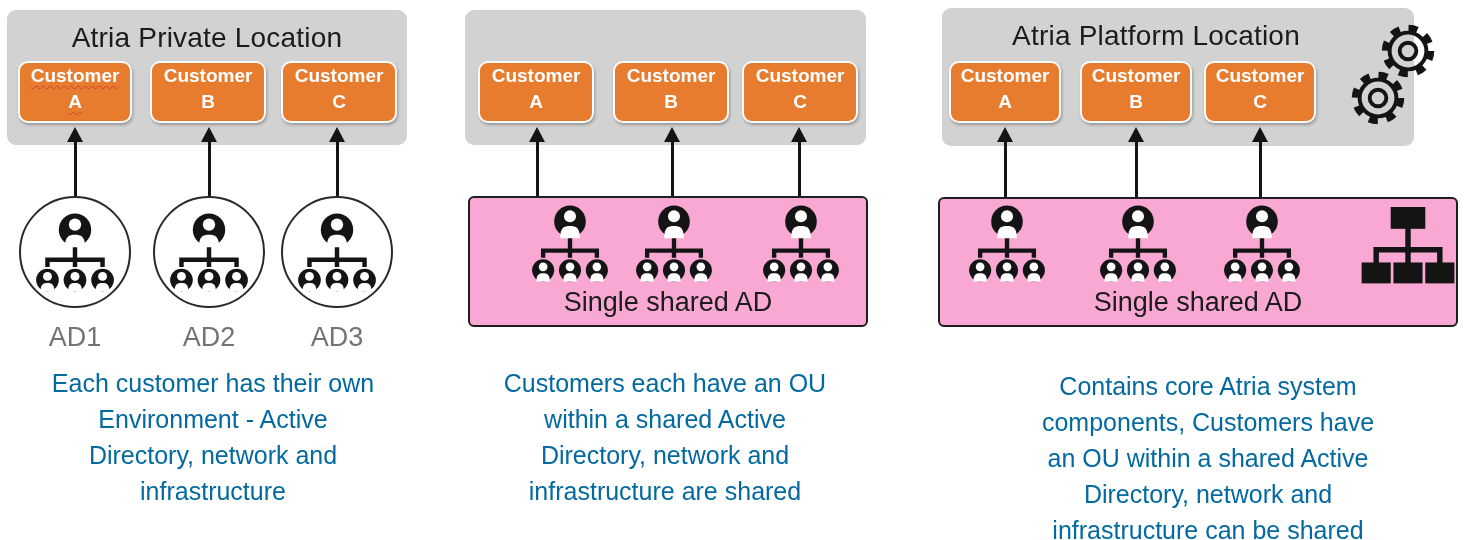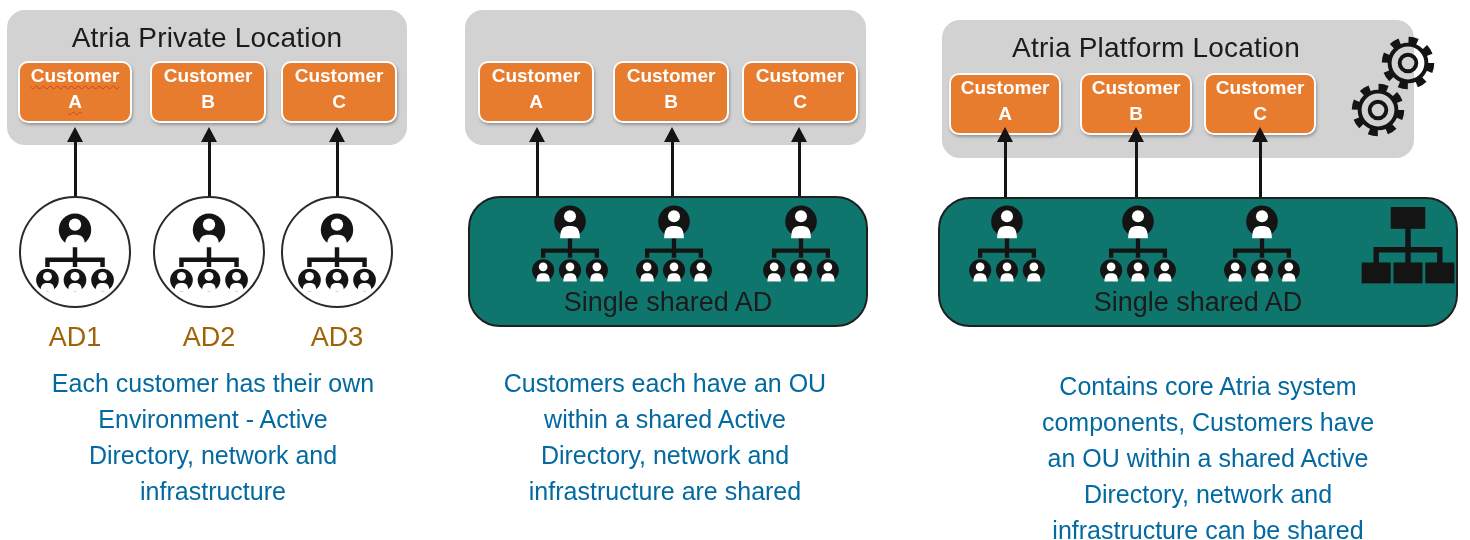--- a/index.html
+++ b/index.html
@@ -2,21 +2,21 @@
 <html><head>
 <meta charset="utf-8">
 <style>
   * { margin:0; padding:0; box-sizing:border-box; }
   html,body { background:#ffffff; }
   body { width:1470px; height:540px; overflow:hidden;
          font-family:"Liberation Sans", sans-serif; color:#1b1b1b; }
   .stage { position:relative; width:1470px; height:540px; background:#fff; }
 
   
-  .gpanel { position:absolute; background:#d2d2d2; border-radius:18px; }
+  .gpanel { position:absolute; background:#d2d2d2; border-radius:9px; }
   .ptitle { position:absolute; top:12px; left:0; width:100%; text-align:center;
             font-size:28px; color:#1b1b1b; letter-spacing:.2px; }
 
   
   .cust { position:absolute; background:#e87c2e; border:2.5px solid #fdfdfd;
           border-radius:10px; box-shadow:1px 2px 3px rgba(0,0,0,.28);
           display:flex; align-items:flex-start; justify-content:center; }
   .cust .lbl { color:#ffffff; font-weight:bold; font-size:19px; line-height:26px;
                text-align:center; white-space:pre-line; }
   .cust .lbl.misspell { text-decoration:underline wavy #d0402e;
@@ -25,25 +25,25 @@
   
   .arrow { position:absolute; width:18px; display:flex; flex-direction:column; align-items:center; }
   .arrow .head { width:0; height:0; border-left:8px solid transparent;
                  border-right:8px solid transparent; border-bottom:15px solid #141414; }
   .arrow .shaft { width:3px; background:#141414; flex:1; }
 
   
   .adcircle { position:absolute; width:112px; height:112px; border:2.5px solid #2a2a2a;
               border-radius:50%; background:#fff; display:flex; align-items:center;
               justify-content:center; }
-  .adlabel { position:absolute; width:120px; text-align:center; font-size:27px; color:#a16207; }
-
-  
-  .shared-box { position:absolute; background:#0f766e; border:2.5px solid #1f1f1f;
-                border-radius:32px; }
+  .adlabel { position:absolute; width:120px; text-align:center; font-size:27px; color:#737373; }
+
+  
+  .shared-box { position:absolute; background:#f9a8d4; border:2.5px solid #1f1f1f;
+                border-radius:6px; }
   .shared-label { position:absolute; left:0; bottom:7px; width:100%; text-align:center;
                   font-size:27px; color:#1b1b1b; }
 
   .icon { display:block; position:absolute; }
 
   
   .caption { position:absolute; text-align:center; font-size:25px; line-height:36px;
              color:#0369a1; white-space:pre-line; }
 </style>
 </head>
@@ -176,21 +176,21 @@
         <use href="#org-users"></use>
       </svg>
     <div class="shared-label">Single shared AD</div>
   </div>
 
   <div class="caption" style="left:465px; top:365px; width:400px;">Customers each have an OU
 within a shared Active
 Directory, network and
 infrastructure are shared</div>
 
-  <div class="gpanel" style="left:942px; top:8px; width:472px; height:138px;margin-top:12px;">
+  <div class="gpanel" style="left:942px; top:8px; width:472px; height:138px;">
     <div class="ptitle" style="padding-right:44px;">Atria Platform Location</div>
     <div class="cust" style="left:7px; top:53px; width:112px; height:62px;">
       <div class="lbl">Customer
 A</div>
     </div>
     <div class="cust" style="left:138px; top:53px; width:112px; height:62px;">
       <div class="lbl">Customer
 B</div>
     </div>
     <div class="cust" style="left:262px; top:53px; width:112px; height:62px;">

